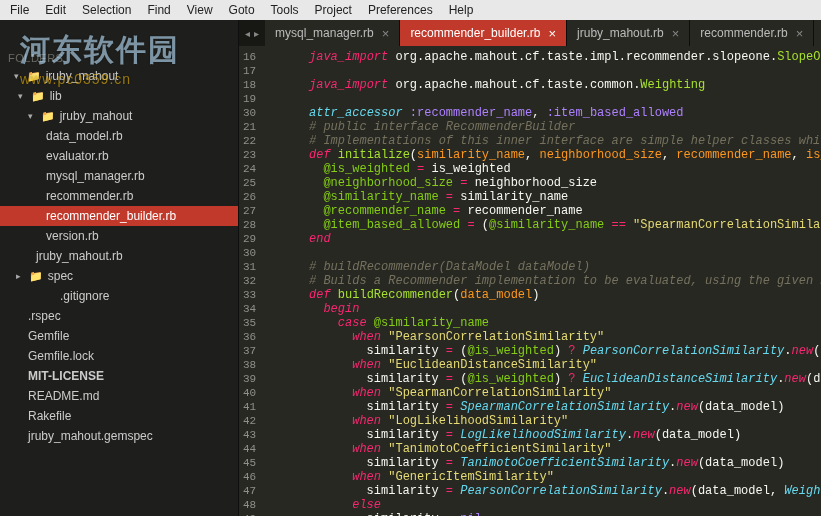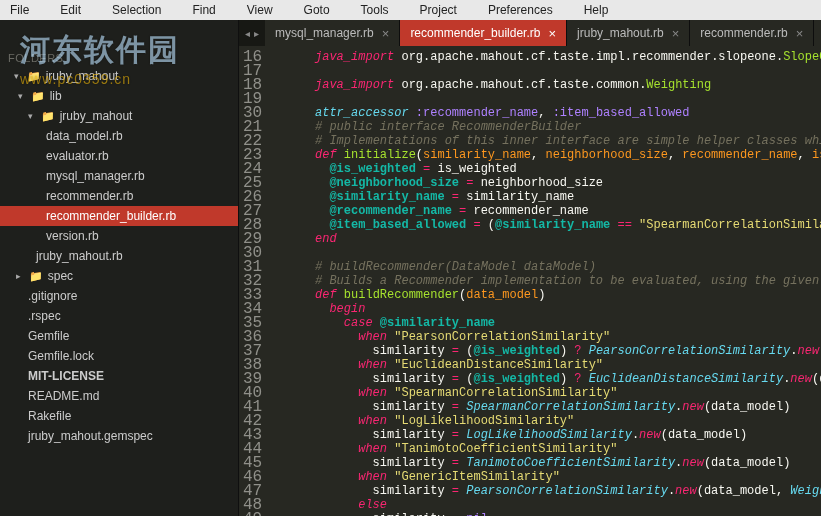--- a/index.html
+++ b/index.html
@@ -12,21 +12,21 @@
   height: 516px;
   overflow: hidden;
   position: relative;
 }
 .menubar {
   height: 20px;
   background: #e8e8e8;
   display: flex;
   align-items: center;
   padding: 0 4px;
-  gap: 19px;
+  gap: 4px;
   font-size: 12px;
   color: #222;
 }
 .menubar span { padding: 2px 6px; cursor: default; }
 .main {
   display: flex;
   height: calc(100% - 20px);
 }
 .sidebar {
   width: 239px;
@@ -90,36 +90,36 @@
   font-family: Consolas, "Courier New", monospace;
   font-size: 12px;
   line-height: 14px;
 }
 .gutter {
   background:#272822;
   color:#90908a;
   text-align:right;
   padding: 4px 8px 4px 4px;
   user-select:none;
-  font-size: 16px;
+  font-size: 11px;
   border-right: 0;
 }
 .gutter div { height:14px; }
 .code {
   padding: 4px 0 4px 16px;
   white-space:pre;
   color:#f8f8f2;
 }
 .code div { height:14px; }
 .c-kw { color:#f92672; font-style: italic; }
 .c-def { color:#66d9ef; font-style: italic; }
 .c-fn { color:#a6e22e; }
 .c-str { color:#e6db74; }
 .c-var { color:#fd971f; }
-.c-inst { color:#14b8a6;font-weight:bold; }
+.c-inst { color:#84cc16; }
 .c-comment { color:#75715e; font-style: italic; }
 .c-punct { color:#f8f8f2; }
 .c-const { color:#ae81ff; }
 .c-type { color:#66d9ef; font-style: italic; }
 .c-op { color:#f92672; }
 .c-sym { color:#ae81ff; }
 .watermark {
   position:absolute;
   top: 30px; left: 20px;
   pointer-events:none;
@@ -173,21 +173,21 @@
       </div>
     <div class="sb-row depth2" style="padding-left:36px">
       <span>jruby_mahout.rb</span>
     </div>
     <div class="sb-row" style="padding-left:16px">
       <span class="tri">▸</span>
       <span class="ficon">📁</span>
       <span>spec</span>
     </div>
     <div id="root-files">
-        <div class="sb-row" style="padding-left: 28px;">.gitignore</div>
+        <div class="sb-row" style="padding-left: 40px; margin-left: 20px;">.gitignore</div>
         <div class="sb-row" style="padding-left: 28px;">.rspec</div>
         <div class="sb-row" style="padding-left: 28px;">Gemfile</div>
         <div class="sb-row" style="padding-left: 28px;">Gemfile.lock</div>
         <div class="sb-row" style="padding-left: 28px; font-weight: bold;">MIT-LICENSE</div>
         <div class="sb-row" style="padding-left: 28px;">README.md</div>
         <div class="sb-row" style="padding-left: 28px;">Rakefile</div>
         <div class="sb-row" style="padding-left: 28px;">jruby_mahout.gemspec</div>
       </div>
   </div>
 

